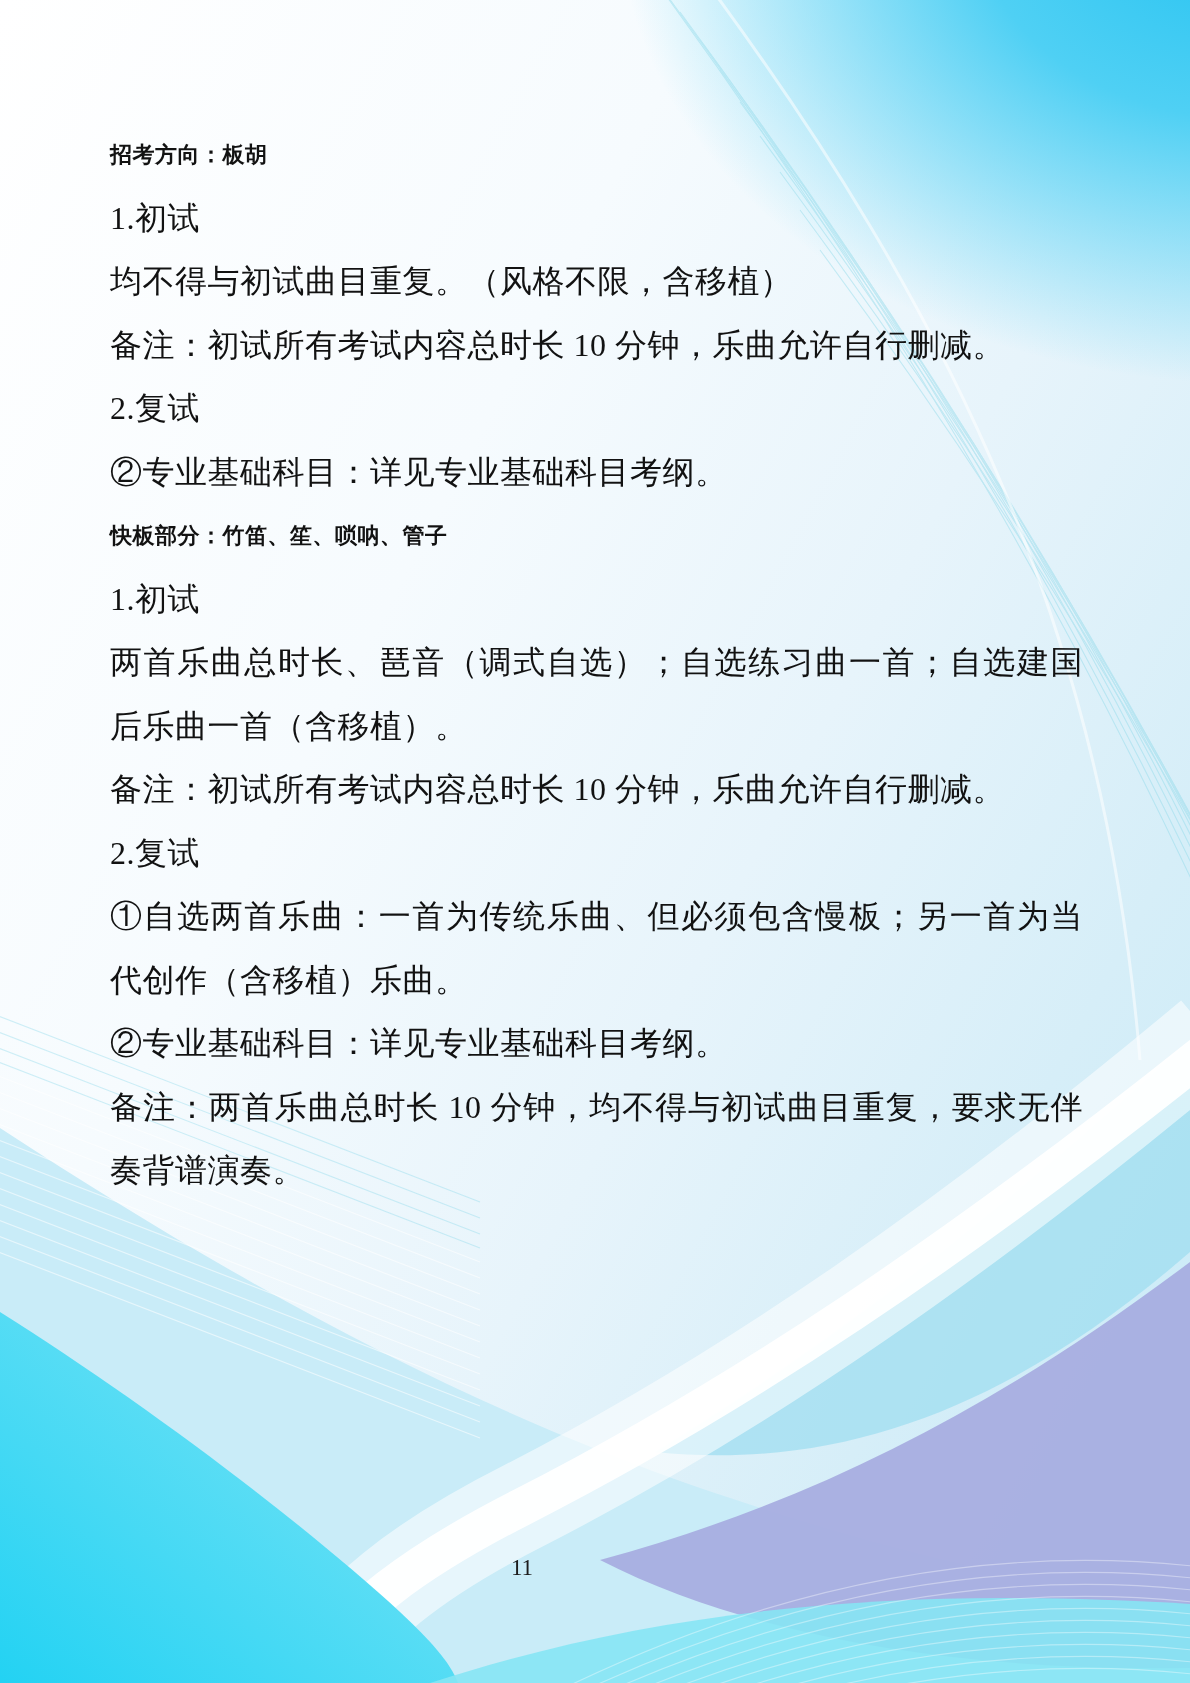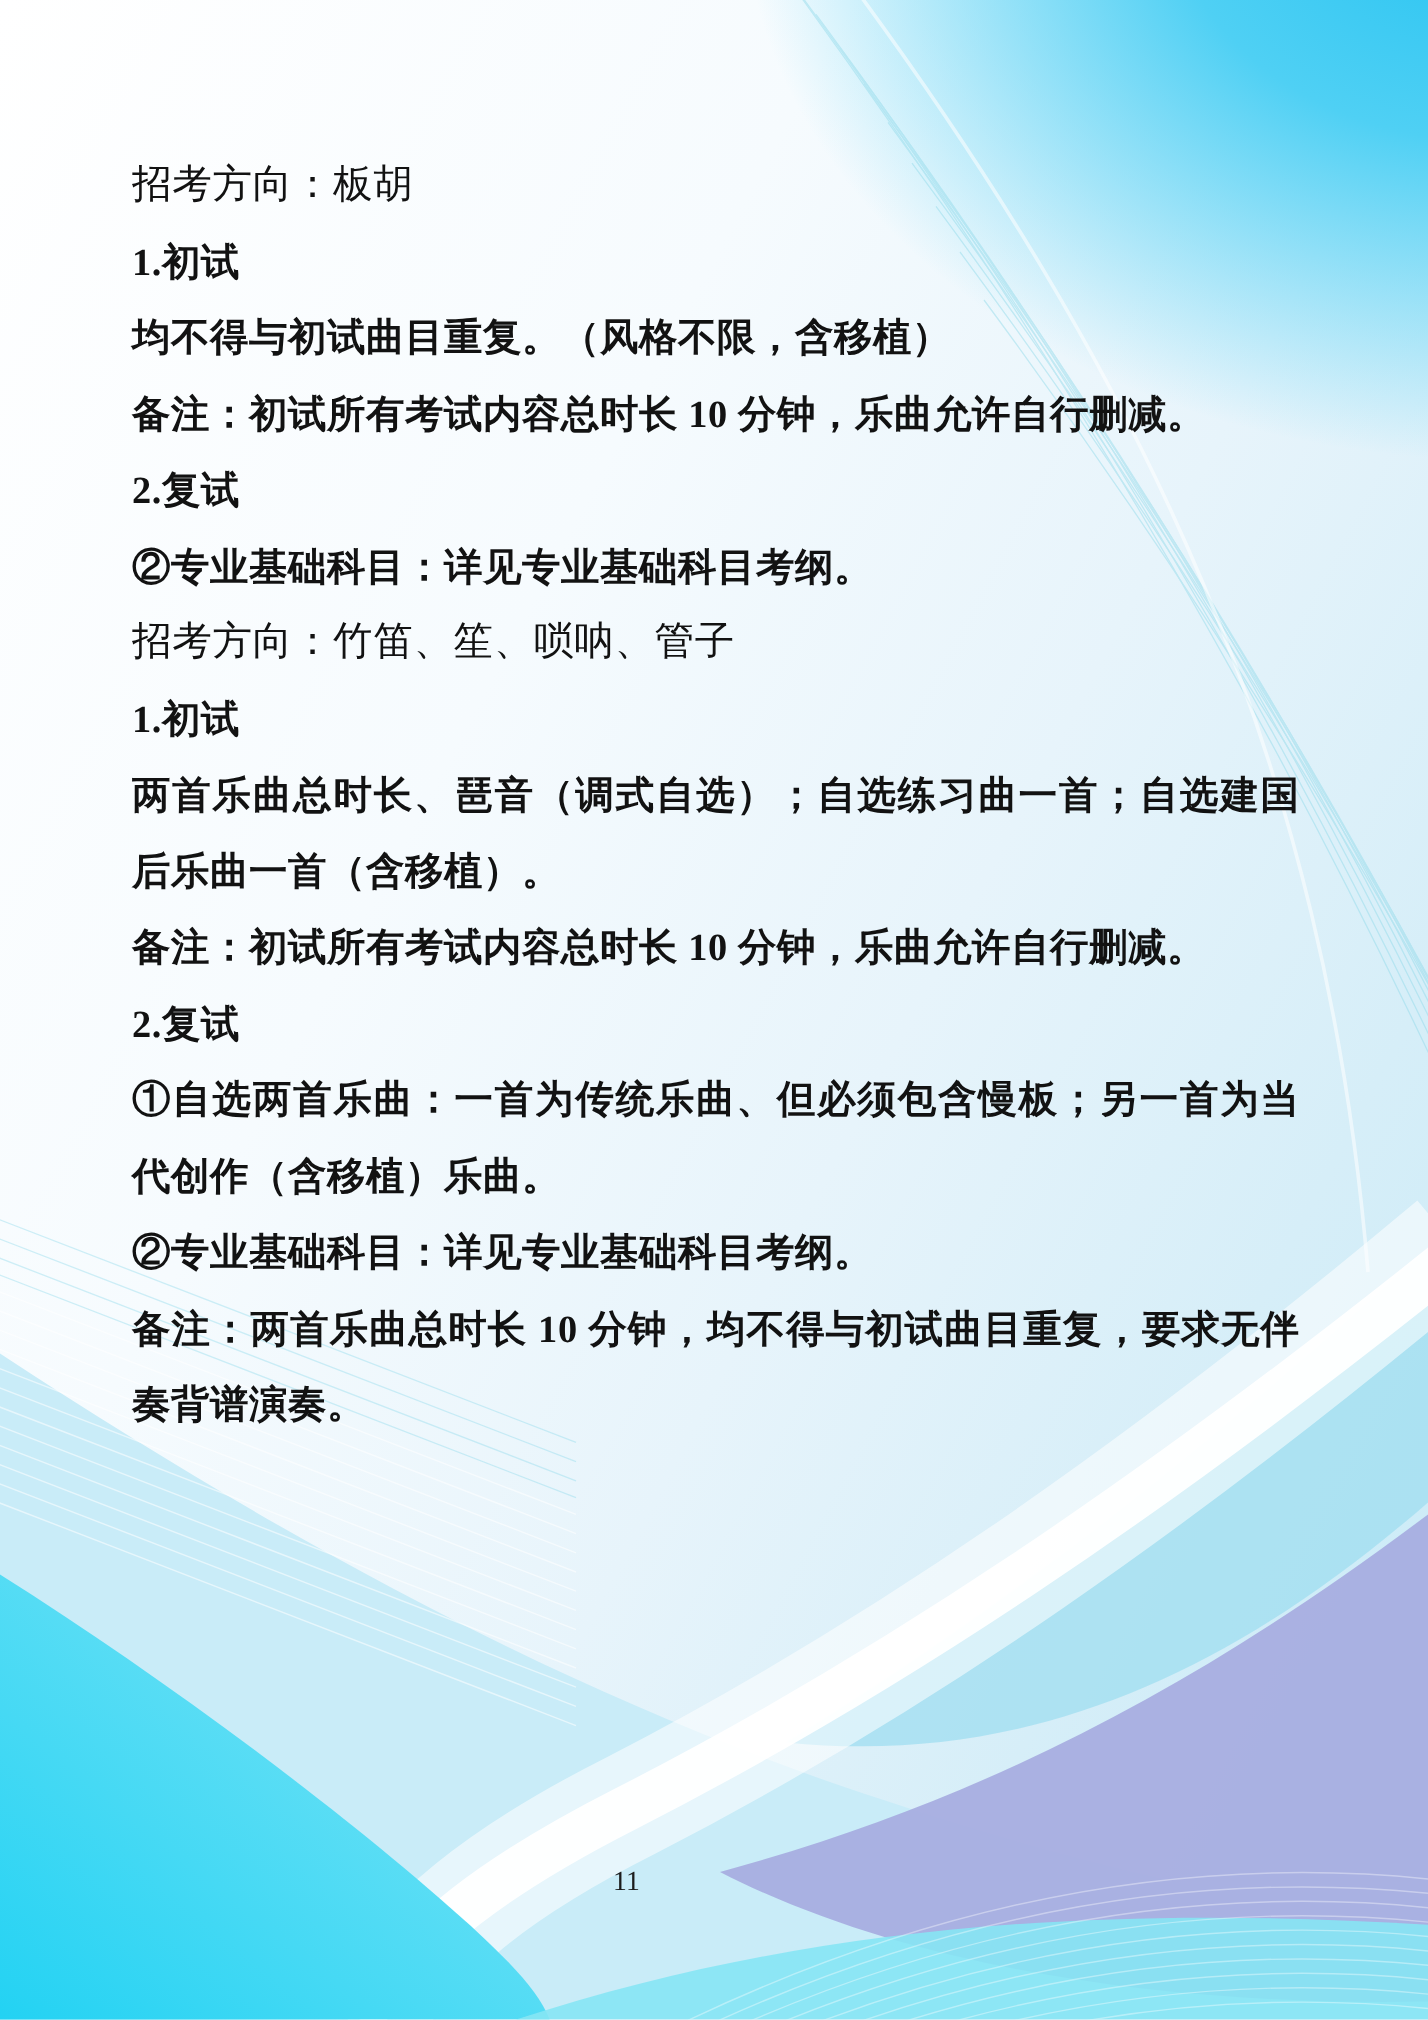--- a/index.html
+++ b/index.html
@@ -14,23 +14,23 @@
   .bg{position:absolute;inset:0;width:1190px;height:1683px;}
   main{
     position:absolute;left:110px;top:123px;width:973px;
     color:#121212;
   }
   main p, main h2{
     margin:0;padding:0;
     font-size:32px;line-height:63.5px;
     text-align:justify;text-justify:inter-ideograph;
     letter-spacing:0.5px;
-    font-weight:bold;
+    font-weight:normal;
   }
-  main h2{font-weight:normal;font-size:33px;}
+  main h2{font-weight:bold;font-size:22px;}
   main p:last-child, main p{text-align-last:left;}
   footer{
     position:absolute;left:0;top:1553px;width:1044px;
     text-align:center;
   }
   footer span{
     font-size:23px;color:#1c1c1c;line-height:30px;
     font-family:"Liberation Serif","DejaVu Serif",serif;
   }
 </style>
@@ -113,21 +113,21 @@
 <main>
   <section>
     <h2>招考方向：板胡</h2>
     <p>1.初试</p>
     <p>均不得与初试曲目重复。（风格不限，含移植）</p>
     <p>备注：初试所有考试内容总时长 10 分钟，乐曲允许自行删减。</p>
     <p>2.复试</p>
     <p>②专业基础科目：详见专业基础科目考纲。</p>
   </section>
   <section>
-    <h2>招考方向：竹笛、笙、唢呐、管子</h2>
+    <h2>快板部分：竹笛、笙、唢呐、管子</h2>
     <p>1.初试</p>
     <p>两首乐曲总时长、琶音（调式自选）；自选练习曲一首；自选建国后乐曲一首（含移植）。</p>
     <p>备注：初试所有考试内容总时长 10 分钟，乐曲允许自行删减。</p>
     <p>2.复试</p>
     <p>①自选两首乐曲：一首为传统乐曲、但必须包含慢板；另一首为当代创作（含移植）乐曲。</p>
     <p>②专业基础科目：详见专业基础科目考纲。</p>
     <p>备注：两首乐曲总时长 10 分钟，均不得与初试曲目重复，要求无伴奏背谱演奏。</p>
   </section>
 </main>
 

